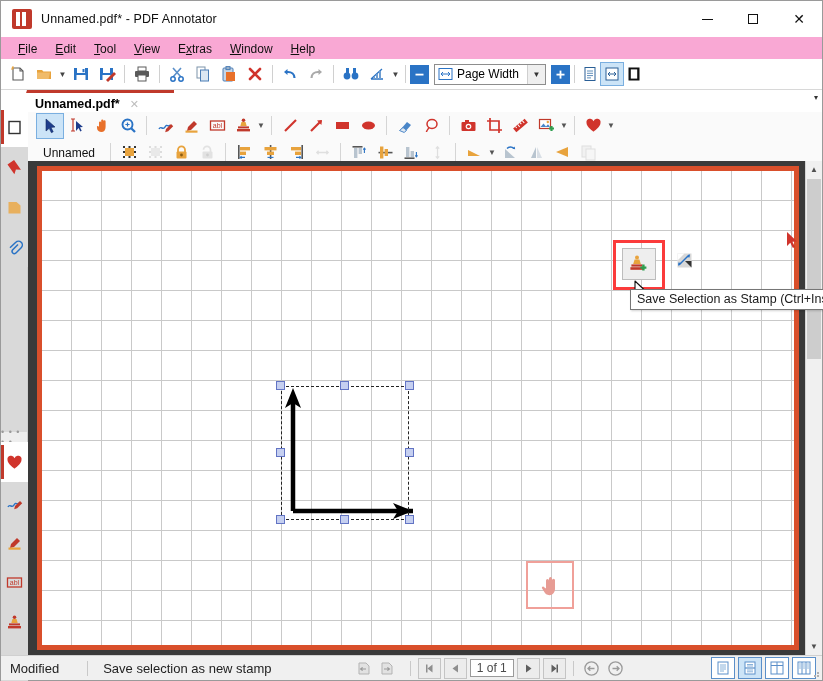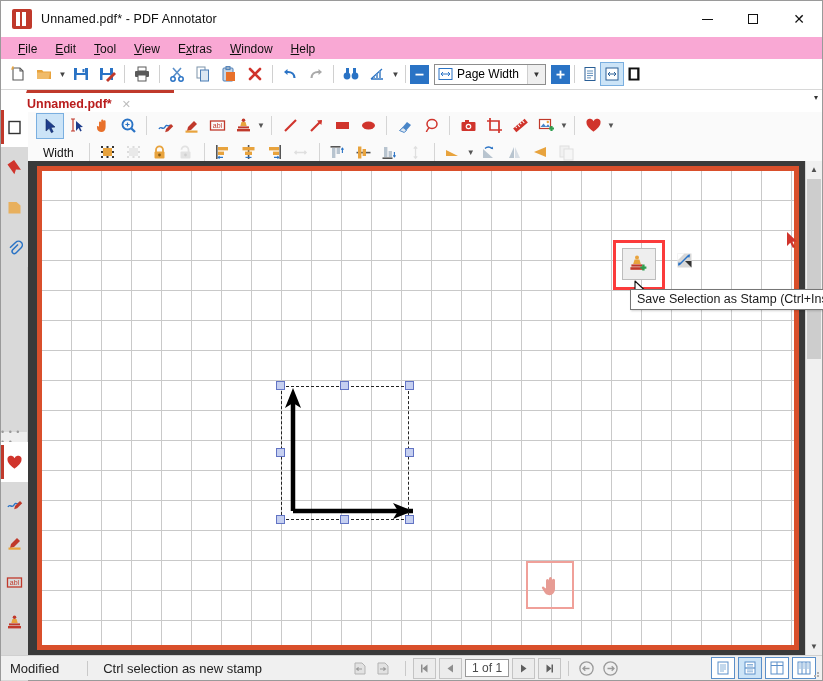--- a/index.html
+++ b/index.html
@@ -41,21 +41,21 @@
   .sqbtn{width:19px;height:19px;background:#2a73c5;display:flex;align-items:center;justify-content:center;color:#fff;}
   .viewbtn{width:22px;height:22px;display:flex;align-items:center;justify-content:center;}
   .viewbtn.on{background:#cce4f7;outline:1px solid #7aafe0;}
 
   
   .tabstrip{height:22px;background:#ffffff;position:relative;}
   .tab{position:absolute;left:18px;top:0;height:22px;width:155px;background:#fff;
        border-top:3px solid #c0392b;
        clip-path:polygon(8px 0,100% 0,100% 100%,0 100%);
        display:flex;align-items:center;}
-  .tab .tlabel{font-size:12.5px;font-weight:bold;color:#b91c1c;margin-left:8px;}
+  .tab .tlabel{font-size:12.5px;font-weight:bold;color:#000000;margin-left:16px;}
   .tab .tclose{margin-left:10px;color:#bdbdbd;font-size:11px;}
   .tabstrip .tright{position:absolute;right:4px;top:3px;font-size:8px;color:#333;}
 
   
   .annobar{background:#fafafa;border-bottom:1px solid #c8c8c8;position:relative;height:54px;}
   .arow{display:flex;align-items:center;height:27px;padding-left:36px;}
   .ab{width:26px;height:24px;display:flex;align-items:center;justify-content:center;position:relative;}
   .ab.sel{background:#cce4f7;outline:1px solid #7aafe0;}
   .ab.dis{opacity:.38;}
   .asep{width:1px;height:19px;background:#d5d5d5;margin:0 5px;}
@@ -425,21 +425,21 @@
       <div class="asep"></div>
       <div class="ab">
         <svg width="17" height="17" viewBox="0 0 17 17">
             <path d="M8.5 14.5S1.5 10 1.5 5.9A3.6 3.6 0 018.5 4.3 3.6 3.6 0 0115.5 5.9c0 4.1-7 8.6-7 8.6z" fill="#d0342c"></path>
           </svg>
       </div>
       <div class="acaret">▼</div>
     </div>
 
     <div class="arow">
-      <div class="selectlabel">Width</div>
+      <div class="selectlabel">Unnamed</div>
       <div class="asep"></div>
       <div class="ab">
         <svg width="17" height="17" viewBox="0 0 17 17">
             <rect x="4" y="4" width="9" height="8" fill="#e8a33d"></rect>
             <g fill="#333">
               <rect x="2" y="2" width="2" height="2"></rect>
               <rect x="7.5" y="2" width="2" height="2"></rect>
               <rect x="13" y="2" width="2" height="2"></rect>
               <rect x="2" y="7" width="2" height="2"></rect>
               <rect x="13" y="7" width="2" height="2"></rect>
@@ -707,21 +707,21 @@
     <div class="vscroll">
       <div class="vs-up">▲</div>
       <div class="vs-thumb"></div>
       <div class="vs-dn">▼</div>
     </div>
   </div>
 
   <div class="statusbar">
     <div class="st-txt" style="margin-left:9px;">Modified</div>
     <div class="st-sep" style="margin-left:28px;"></div>
-    <div class="st-txt" style="margin-left:8px;">Ctrl selection as new stamp</div>
+    <div class="st-txt" style="margin-left:8px;">Save selection as new stamp</div>
 
     <div style="flex:1"></div>
 
     <div class="nv" style="margin-right:2px;">
       <svg width="16" height="16" viewBox="0 0 16 16">
           <path d="M3 3h7l3 3v8H3z" fill="#e2e2e2" stroke="#b3b3b3"></path>
           <path d="M10 9H5M6.6 7.4L4.6 9l2 1.6" stroke="#9a9a9a" stroke-width="1.2" fill="none"></path>
         </svg>
     </div>
     <div class="nv" style="margin-right:5px;">

